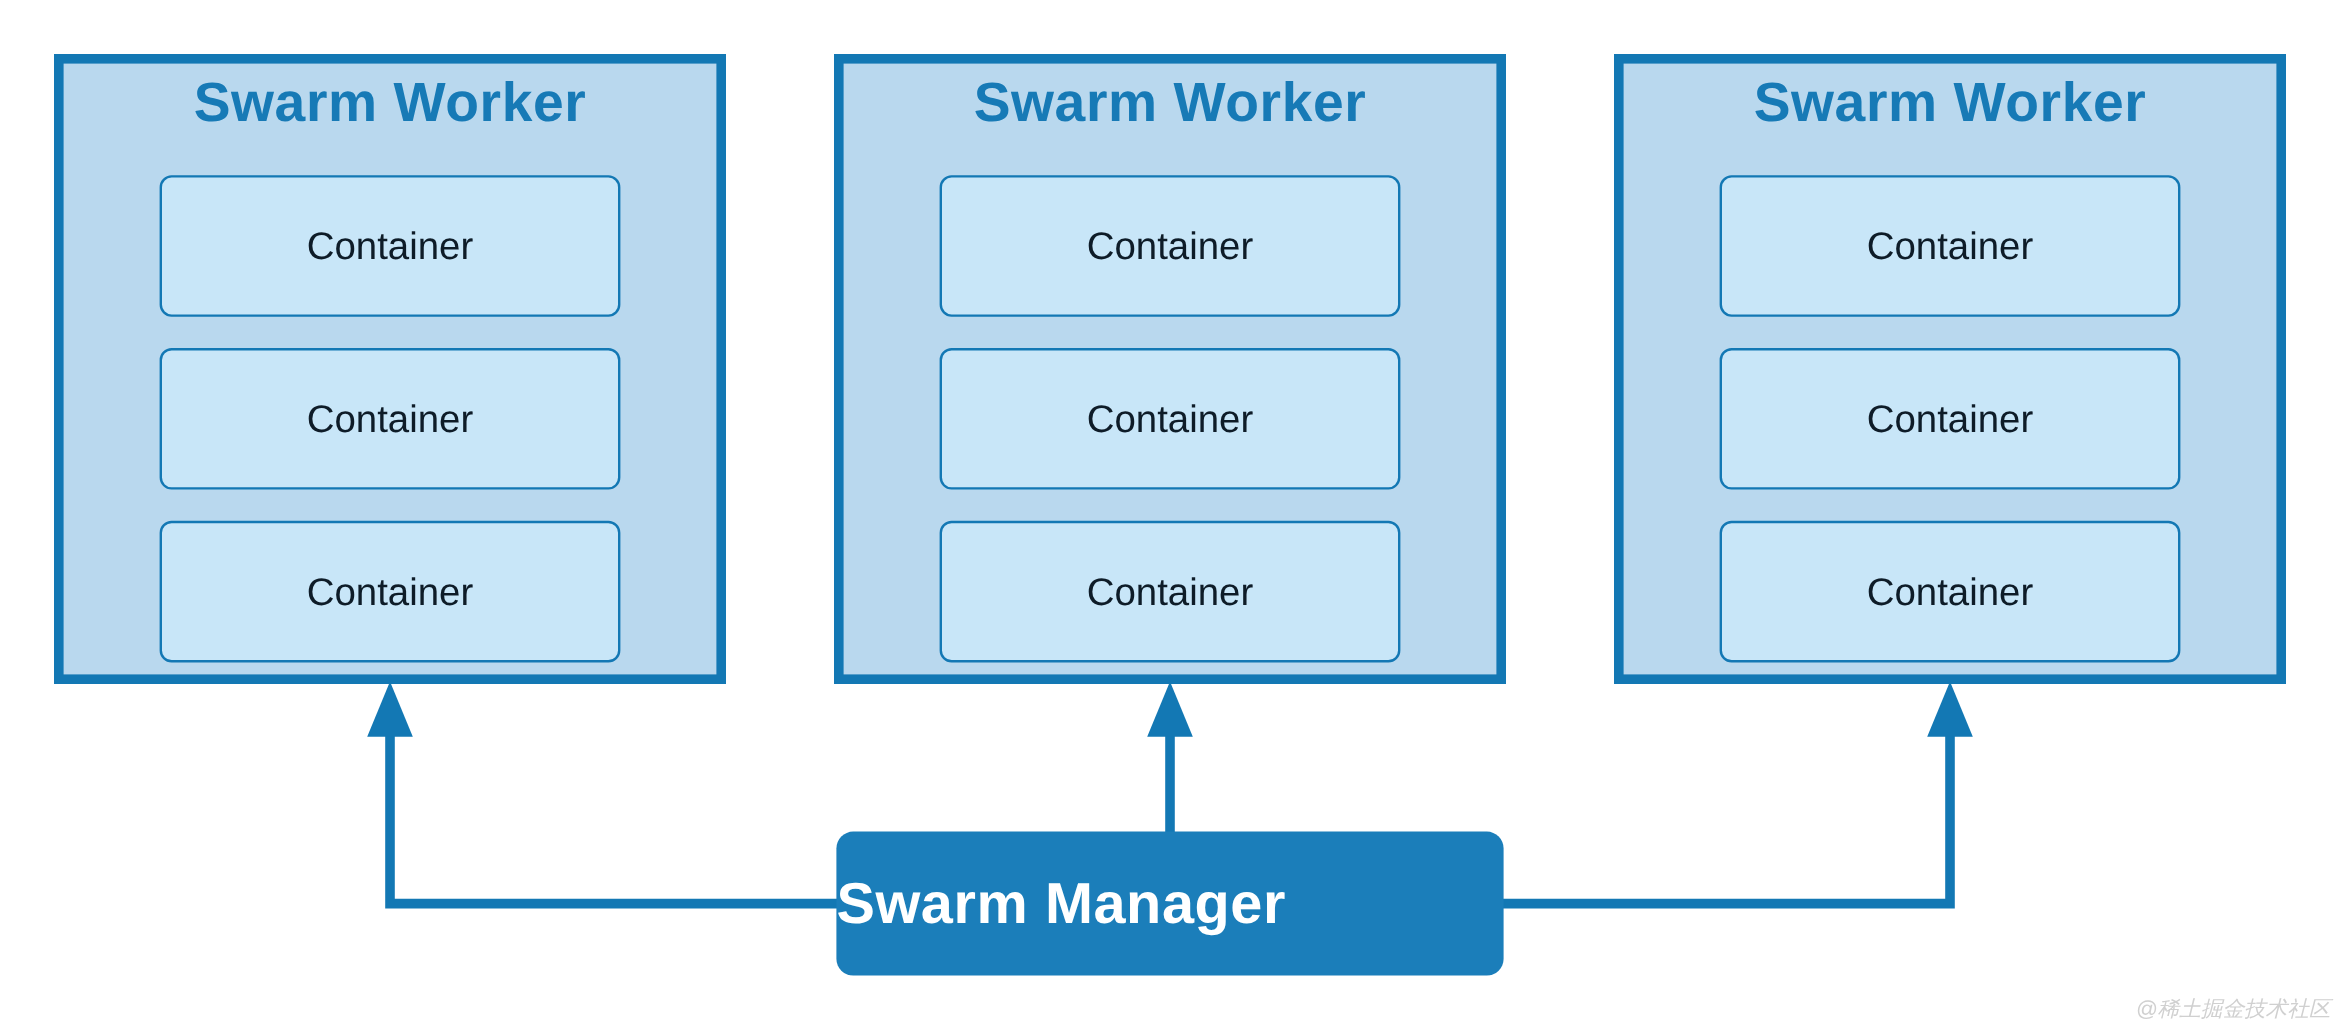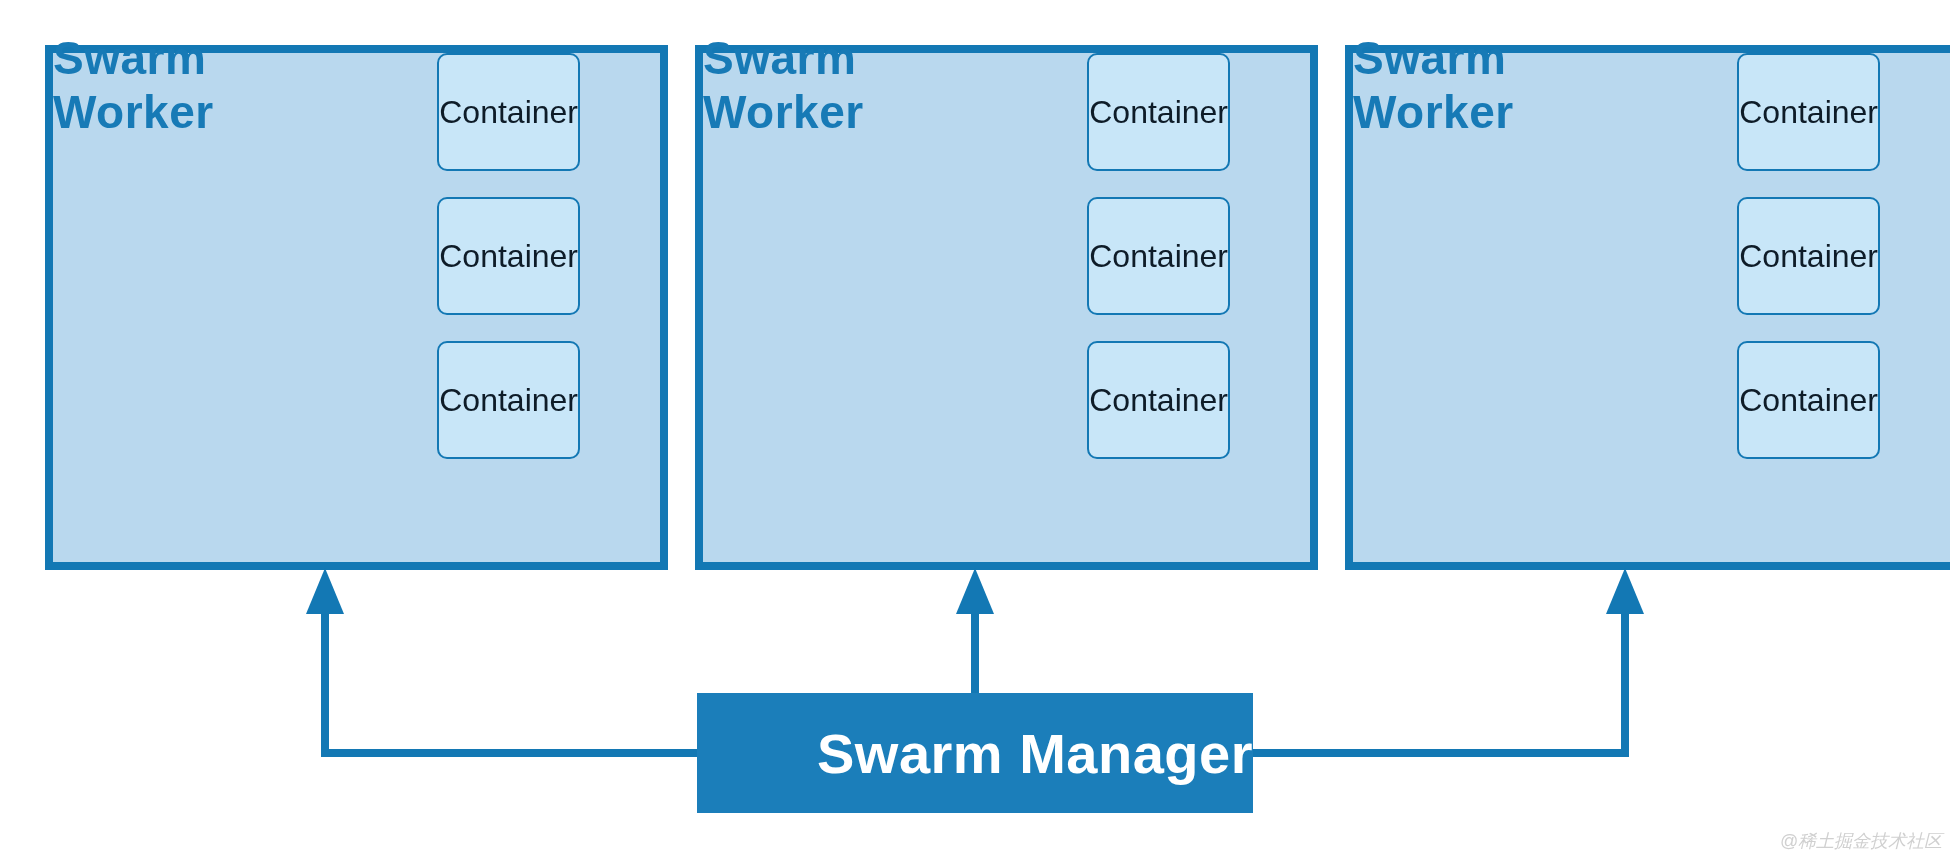--- a/index.html
+++ b/index.html
@@ -21,26 +21,26 @@
     position: relative;
     width: 1950px;
     height: 859px;
     background: var(--bg);
     overflow: hidden;
   }
 
   .worker {
     position: absolute;
     top: 45px;
-    width: 623px;
+    width: 560px;
     height: 525px;
     background: var(--worker-fill);
     border: 8px solid var(--accent);
     display: flex;
-    flex-direction: row;
+    flex-direction: column;
     gap: 30px;
   }
   .worker.w1 { left: 45px; }
   .worker.w2 { left: 695px; }
   .worker.w3 { left: 1345px; }
 
   .worker-title {
     height: 63px;
     display: flex;
     align-items: center;
@@ -81,25 +81,26 @@
 
   .manager {
     position: absolute;
     left: 697px;
     top: 693px;
     width: 556px;
     height: 120px;
     background: var(--manager-fill);
     display: flex;
     align-items: center;
-    justify-content: flex-end;
-    font-size: 56px;
+    justify-content: flex-start;
+    font-size: 48px;
     font-weight: bold;
     color: var(--manager-text);
     letter-spacing: 0.5px;
+    border-radius: 14px;
   }
 
   .watermark {
     position: absolute;
     right: 8px;
     bottom: 6px;
     font-size: 18px;
     color: var(--watermark-color);
     font-style: italic;
   }

